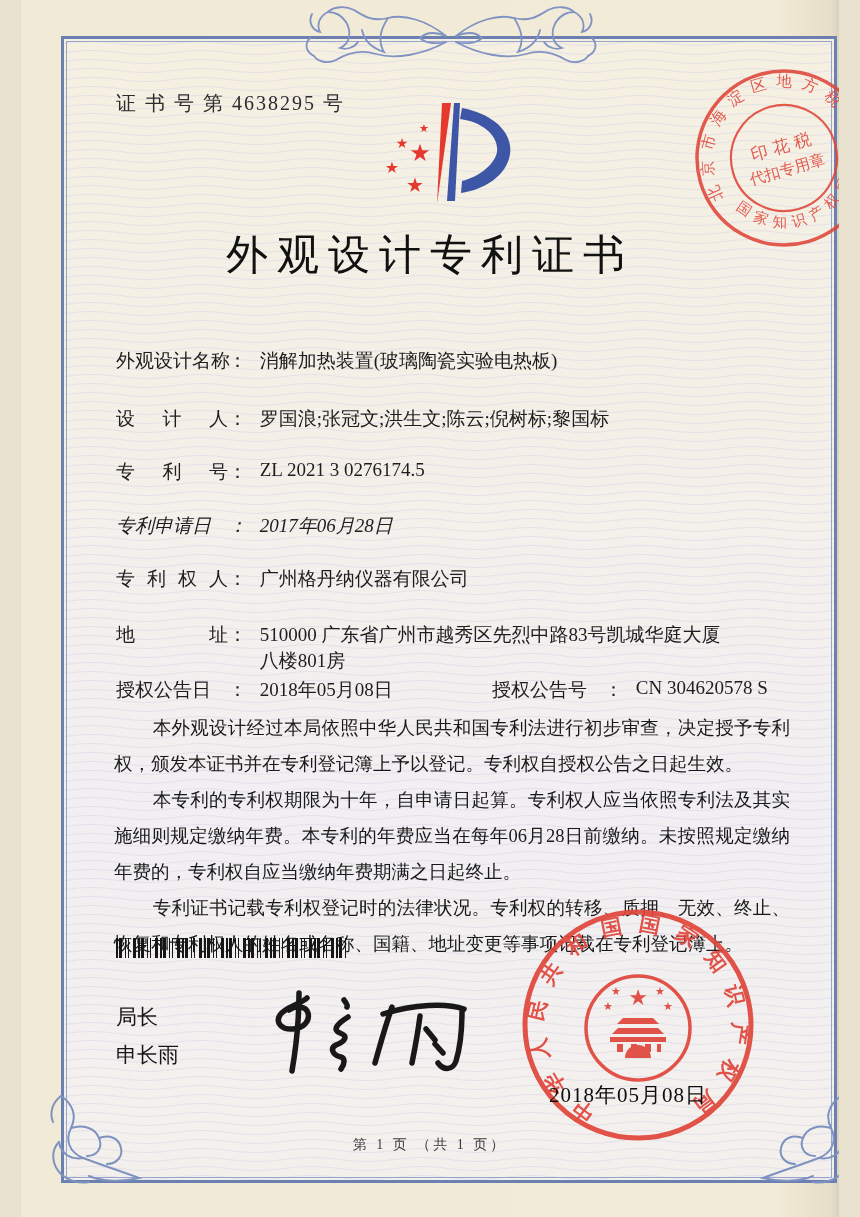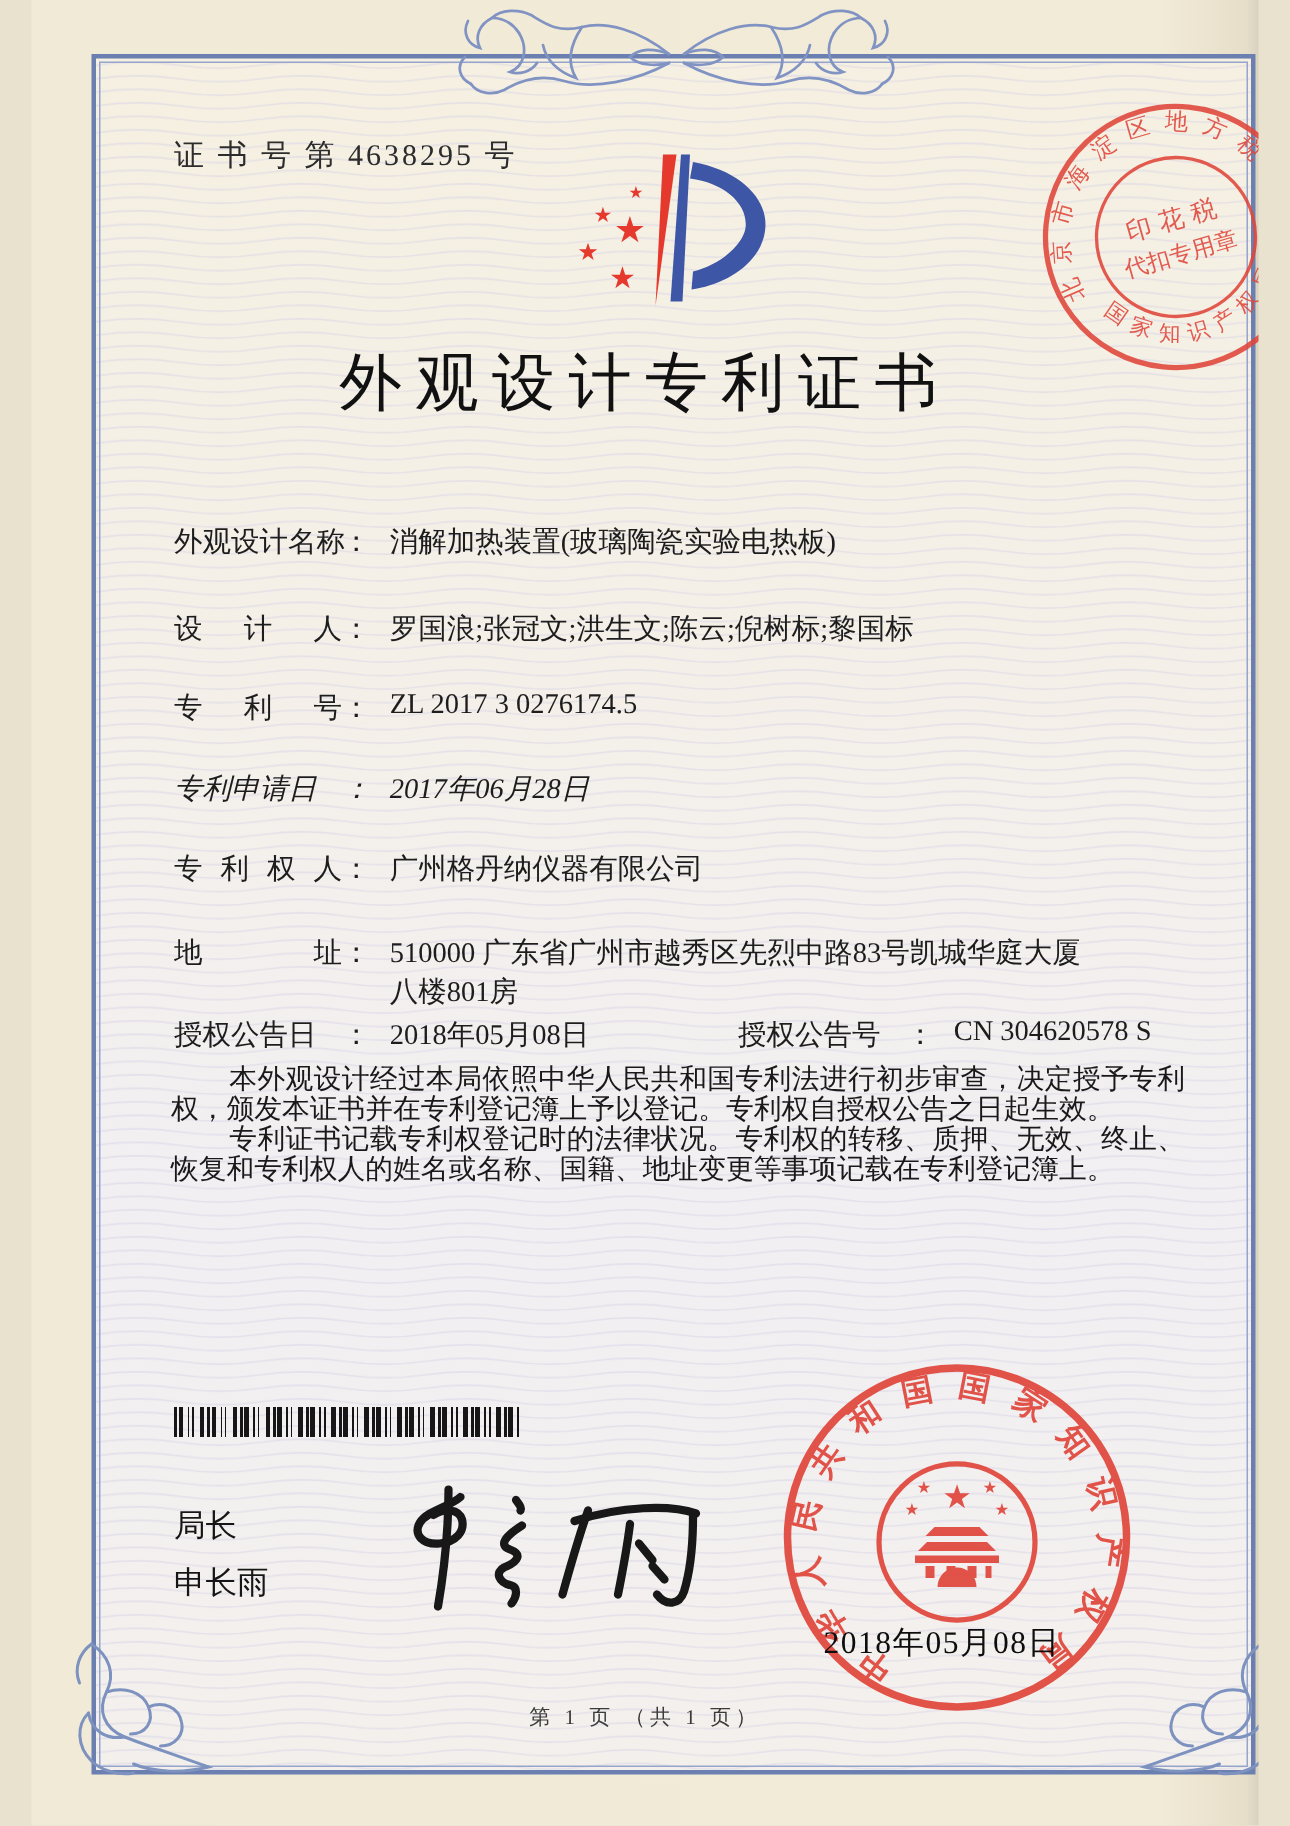--- a/index.html
+++ b/index.html
@@ -19,21 +19,21 @@
          letter-spacing:9px;color:#111;}
   .fields{left:95px;top:340px;width:680px;font-size:19px;color:#1d1d1d;}
   .frow{position:absolute;left:0;white-space:nowrap;}
   .flabel{display:inline-block;width:112px;text-align:justify;text-align-last:justify;
           vertical-align:top;}
   .flabel.nojust{text-align:left;text-align-last:left;}
   .fcolon{display:inline-block;vertical-align:top;}
   .fval{display:inline-block;margin-left:8px;vertical-align:top;}
   .fval .l2{display:block;}
   .frow.right-pair{left:376px;}
-  .paras{left:93px;top:710px;width:676px;font-size:18.5px;line-height:20px;
+  .paras{left:93px;top:710px;width:676px;font-size:18.5px;line-height:36px;
          text-align:justify;color:#191919;}
   .paras p{margin:0;text-indent:2.1em;}
   .barcode{left:95px;top:938px;width:232px;height:20px;
     background:repeating-linear-gradient(90deg,
       #161616 0 2px,rgba(0,0,0,0) 2px 3px,
       #161616 3px 6px,rgba(0,0,0,0) 6px 9px,
       #161616 9px 10px,rgba(0,0,0,0) 10px 12px,
       #161616 12px 13px,rgba(0,0,0,0) 13px 17px,
       #161616 17px 20px,rgba(0,0,0,0) 20px 22px);}
   .sig-title{left:95px;top:1003px;font-size:21px;color:#161616;font-family:"Liberation Sans","DejaVu Sans",sans-serif;}
@@ -118,21 +118,21 @@
     <div class="frow" style="top:8px;">
       <span class="flabel">外观设计名称</span><span class="fcolon">：</span>
       <span class="fval">消解加热装置(玻璃陶瓷实验电热板)</span>
     </div>
     <div class="frow" style="top:66px;">
       <span class="flabel">设计人</span><span class="fcolon">：</span>
       <span class="fval">罗国浪;张冠文;洪生文;陈云;倪树标;黎国标</span>
     </div>
     <div class="frow" style="top:119px;">
       <span class="flabel">专利号</span><span class="fcolon">：</span>
-      <span class="fval">ZL 2017 3 0276174.5</span>
+      <span class="fval">ZL 2021 3 0276174.5</span>
     </div>
     <div class="frow" style="top:173px;font-style:italic;">
       <span class="flabel nojust">专利申请日</span><span class="fcolon">：</span>
       <span class="fval">2017年06月28日</span>
     </div>
     <div class="frow" style="top:226px;">
       <span class="flabel">专利权人</span><span class="fcolon">：</span>
       <span class="fval"><span>广州格丹纳仪器有限公司</span></span>
     </div>
     <div class="frow" style="top:282px;">
@@ -144,20 +144,21 @@
       <span class="fval">2018年05月08日</span>
     </div>
     <div class="frow right-pair" style="top:337px;">
       <span class="flabel nojust">授权公告号</span><span class="fcolon">：</span>
       <span class="fval">CN 304620578 S</span>
     </div>
   </div>
 
   <div class="abs paras">
     <p>本外观设计经过本局依照中华人民共和国专利法进行初步审查，决定授予专利权，颁发本证书并在专利登记簿上予以登记。专利权自授权公告之日起生效。</p>
+    <p>本专利的专利权期限为十年，自申请日起算。专利权人应当依照专利法及其实施细则规定缴纳年费。本专利的年费应当在每年06月28日前缴纳。未按照规定缴纳年费的，专利权自应当缴纳年费期满之日起终止。</p>
     <p>专利证书记载专利权登记时的法律状况。专利权的转移、质押、无效、终止、恢复和专利权人的姓名或名称、国籍、地址变更等事项记载在专利登记簿上。</p>
   </div>
 
   <div class="abs barcode"></div>
 
   <div class="abs sig-title">局长</div>
   <div class="abs sig-name">申长雨</div>
 
   <svg class="abs" style="left:228px;top:972px;" width="250" height="135" viewBox="0 0 250 135">
     <g stroke="#181818" stroke-width="5.5" fill="none" stroke-linecap="round" stroke-linejoin="round">

